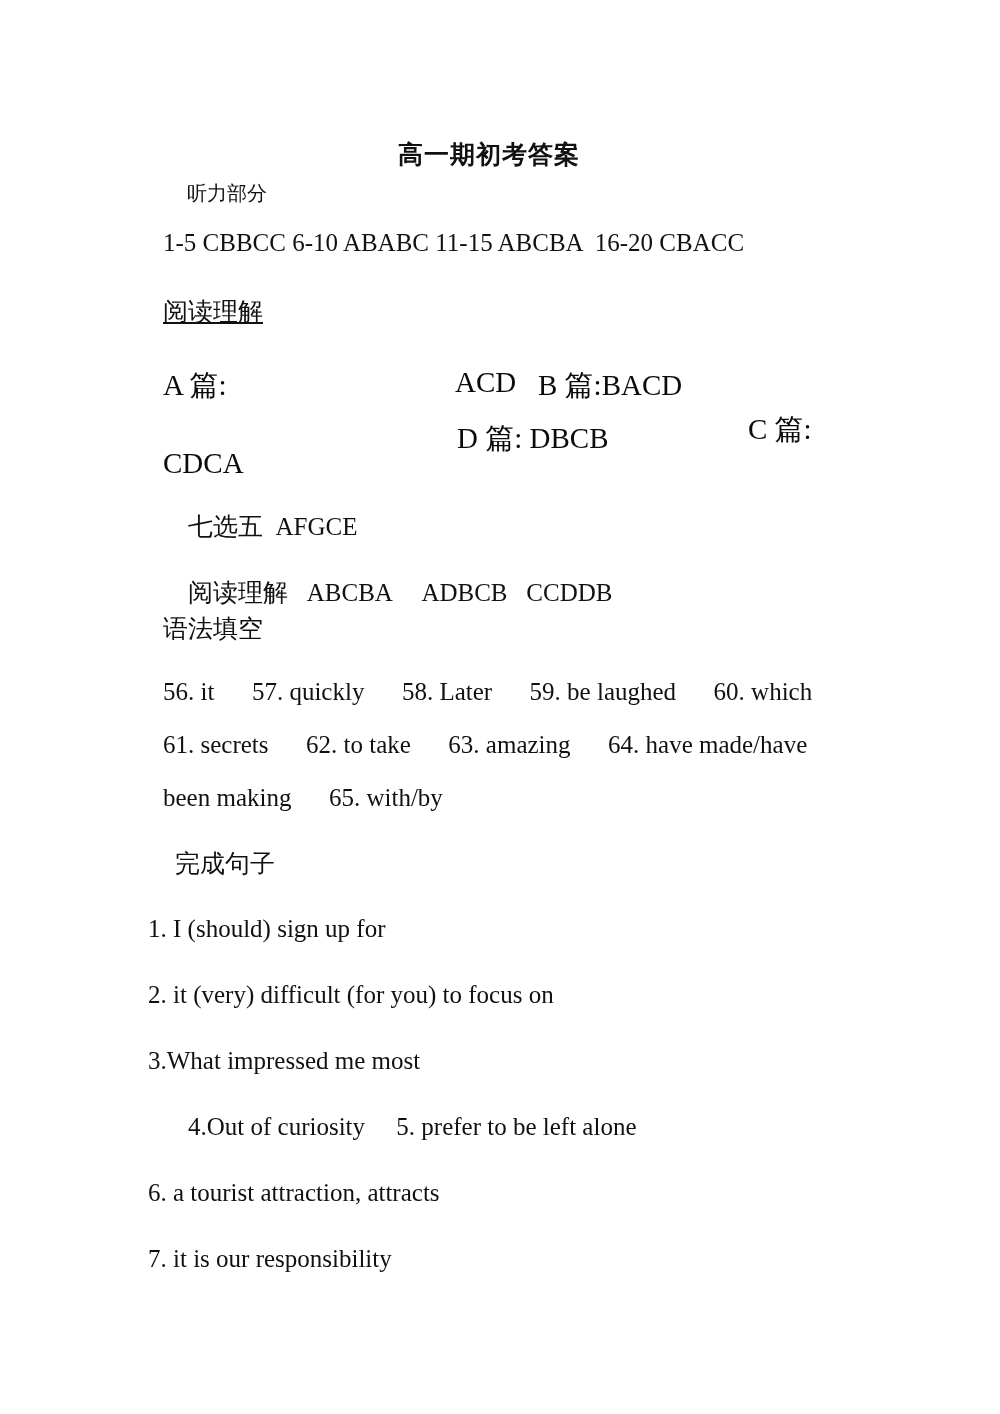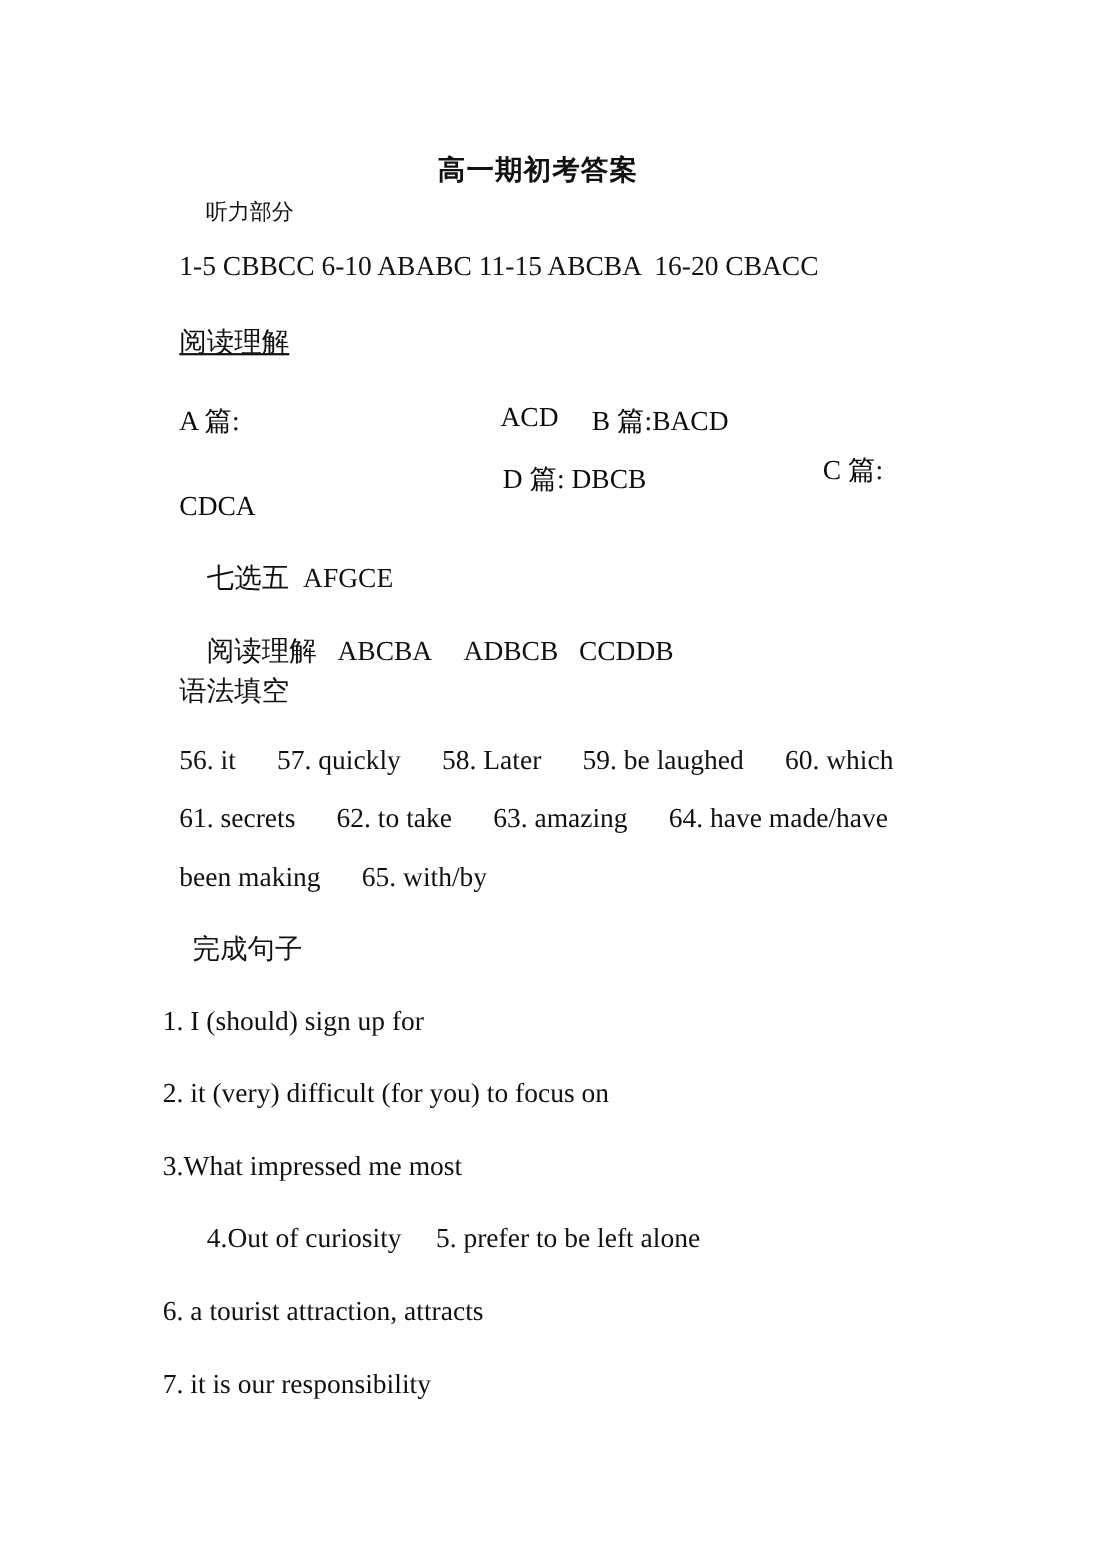--- a/index.html
+++ b/index.html
@@ -54,21 +54,21 @@
   .hdr-serif {
     font-family: "Liberation Serif", "DejaVu Serif", serif;
     font-size: 25px;
   }
 
   
   .rc-row {
     position: absolute;
     left: 163px;
     width: 700px;
-    font-size: 25px;
+    font-size: 29px;
     white-space: pre;
   }
   .rc-cell { position: absolute; top: 0; white-space: pre; }
 
   .cn { font-family: "Liberation Serif", "DejaVu Serif", serif; }
 </style>
 </head>
 <body>
 
 <div class="page">

